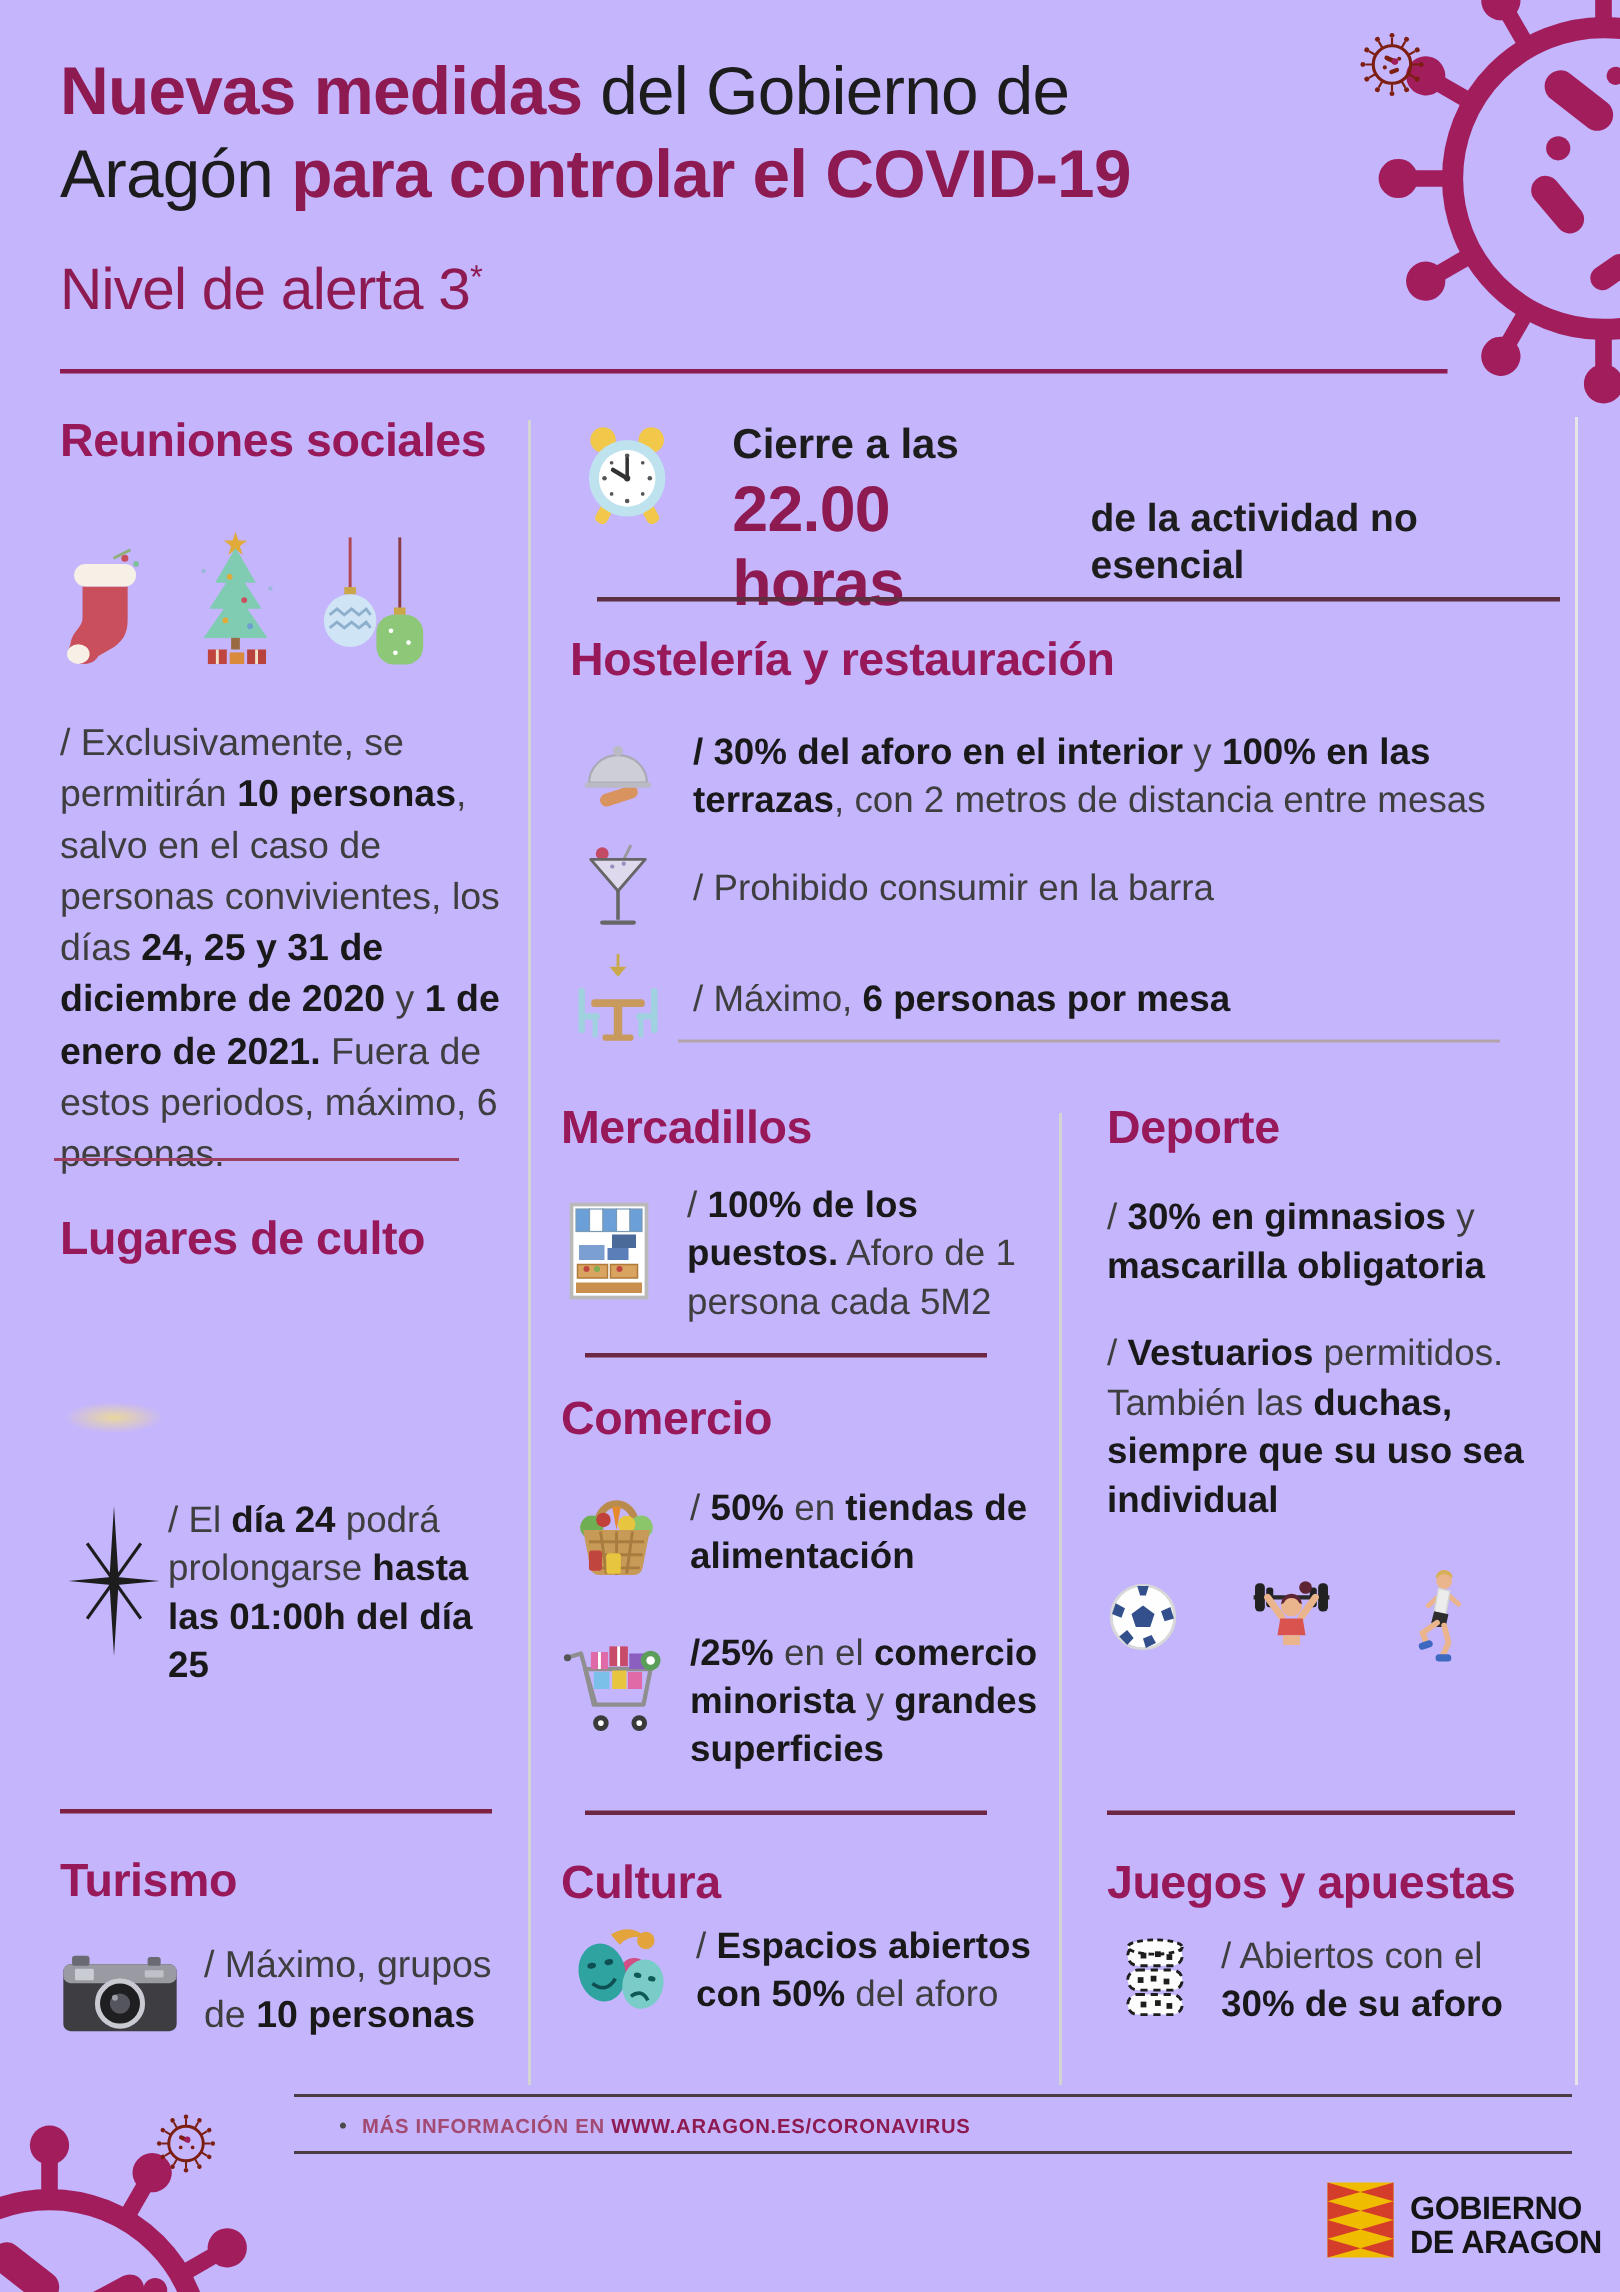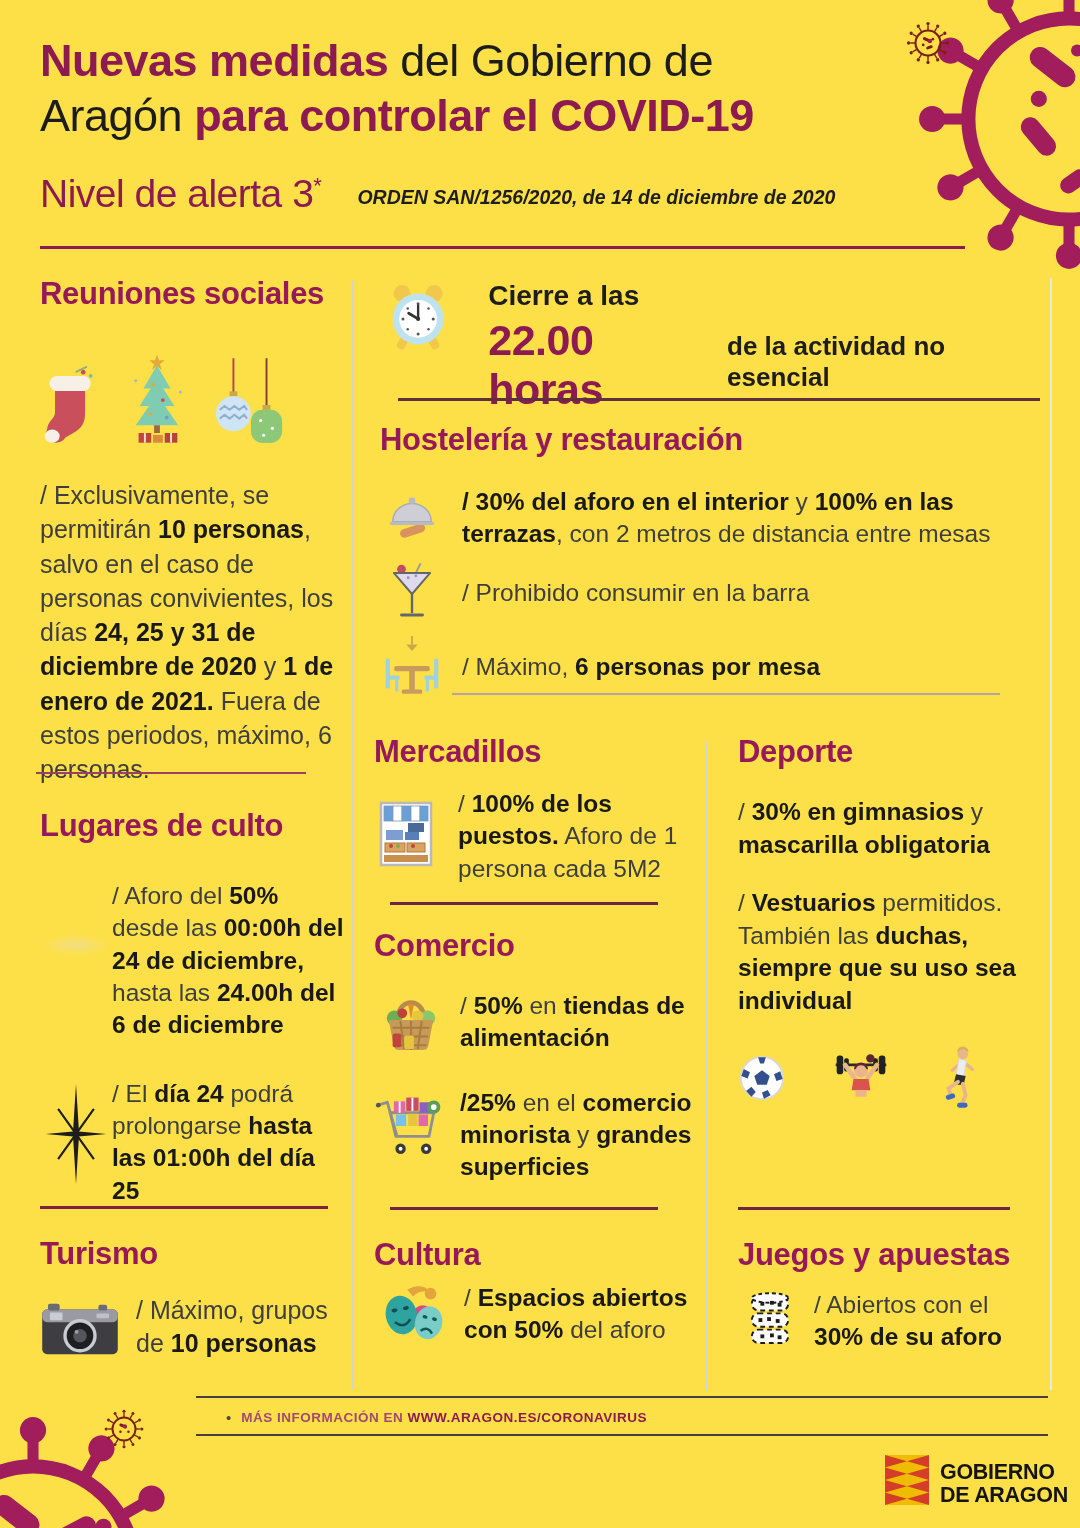--- a/index.html
+++ b/index.html
@@ -6,21 +6,21 @@
     --accent:#97195a;
     --accent2:#8e1a52;
     --ink:#3e3e3e;
     --ink-b:#191919;
     --divider:#d4d4d4;
     --thin-rule:#6e2742;
   }
   *{margin:0;padding:0;box-sizing:border-box}
   html,body{background:#fff}
   .page{
-    position:relative;width:1080px;height:1528px;background:#fde047;
+    position:relative;width:1080px;height:1528px;background:#c4b5fd;
     overflow:hidden;font-family:"Liberation Sans",sans-serif;color:var(--ink);
   }
   
   .seg-b{font-weight:800;color:var(--ink-b)}
   .seg-a{color:var(--accent2)}
   .sec-title{font-size:31px;font-weight:800;color:var(--accent);letter-spacing:-.3px}
   .txt{font-size:24.5px;line-height:1.32;color:var(--ink)}
   
   .header{position:absolute;left:40px;top:34px;width:940px}
   .t-line{font-size:45px;line-height:1.22;font-weight:400;color:#1c1c1c;letter-spacing:-.5px}
@@ -402,21 +402,20 @@
     </g>
   </svg>
 
   <header class="header">
     <div class="title">
       <div class="t-line"><span class="seg-b seg-a">Nuevas medidas</span><span> del Gobierno de</span></div>
       <div class="t-line"><span>Aragón </span><span class="seg-b seg-a">para controlar el COVID-19</span></div>
     </div>
     <div class="alert-row">
       <div class="alert-level"><span>Nivel de alerta 3</span><sup>*</sup></div>
-      <div class="order-ref">ORDEN SAN/1256/2020, de 14 de diciembre de 2020</div>
     </div>
     <div class="header-rule"></div>
   </header>
 
   <section class="reuniones">
     <h2 class="sec-title">Reuniones sociales</h2>
     <div class="xmas-row">
       <svg width="62" height="92" viewBox="0 0 66 92">
         <circle cx="46" cy="10" r="2.5" fill="#c94f5c"></circle>
           <circle cx="54" cy="14" r="2" fill="#7fbf9a"></circle>
@@ -470,21 +469,20 @@
         <svg width="70" height="34" viewBox="0 0 100 44" style="margin-top:48px">
           <defs>
               <radialGradient id="gl">
                 <stop offset="0%" stop-color="#f0dd8f" stop-opacity=".85"></stop>
                 <stop offset="100%" stop-color="#f0dd8f" stop-opacity="0"></stop>
               </radialGradient>
             </defs>
           <ellipse cx="50" cy="22" rx="48" ry="15" fill="url(#gl)"></ellipse>
         </svg>
       </div>
-      <p class="txt" style="width:232px"><span>/ Aforo del </span><span class="seg-b">50%</span><span>  desde las </span><span class="seg-b">00:00h del 24 de diciembre,</span><span> hasta las </span><span class="seg-b">24.00h del 6 de diciembre</span></p>
     </div>
     <div class="item" style="">
       <div class="icon-cell">
         <svg width="68" height="104" viewBox="0 0 76 112" style="margin-top:4px">
           <g fill="#1d1d1d" stroke="#1d1d1d">
             <polygon points="38,0 41.5,56 38,112 34.5,56" stroke="none"></polygon>
             <polygon points="4,56 38,52.8 72,56 38,59.2" stroke="none"></polygon>
             <line x1="18" y1="28" x2="58" y2="84" stroke-width="2.4"></line>
             <line x1="58" y1="28" x2="18" y2="84" stroke-width="2.4"></line>
           </g>

